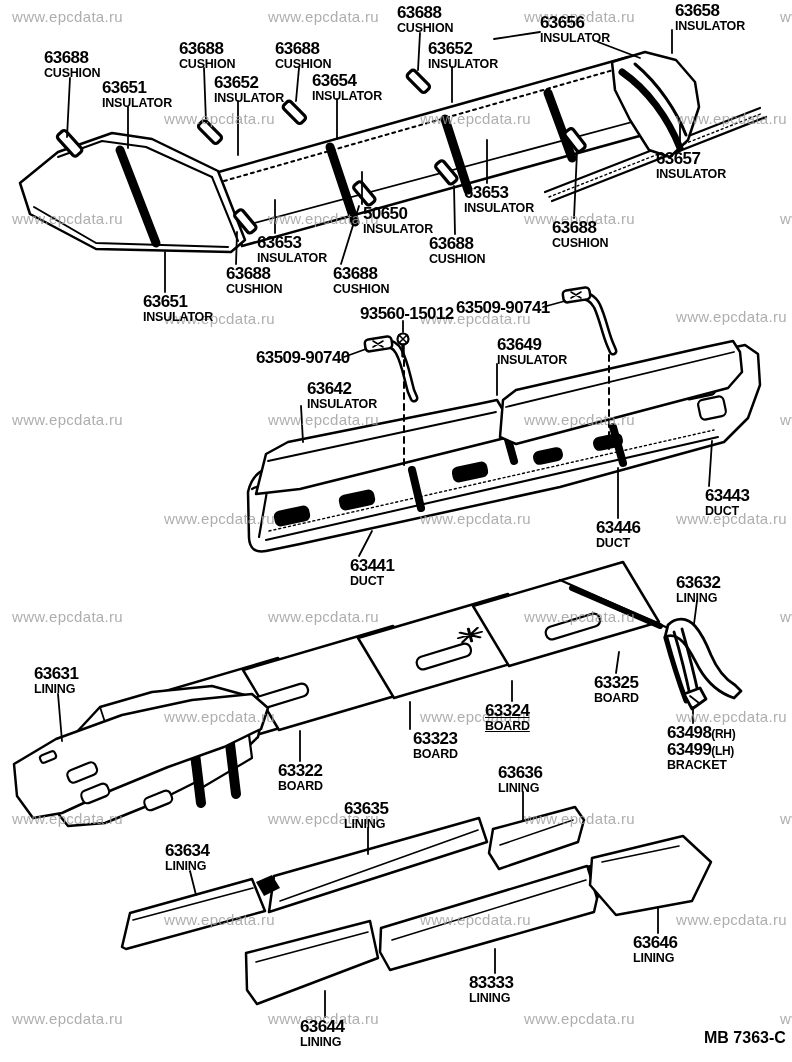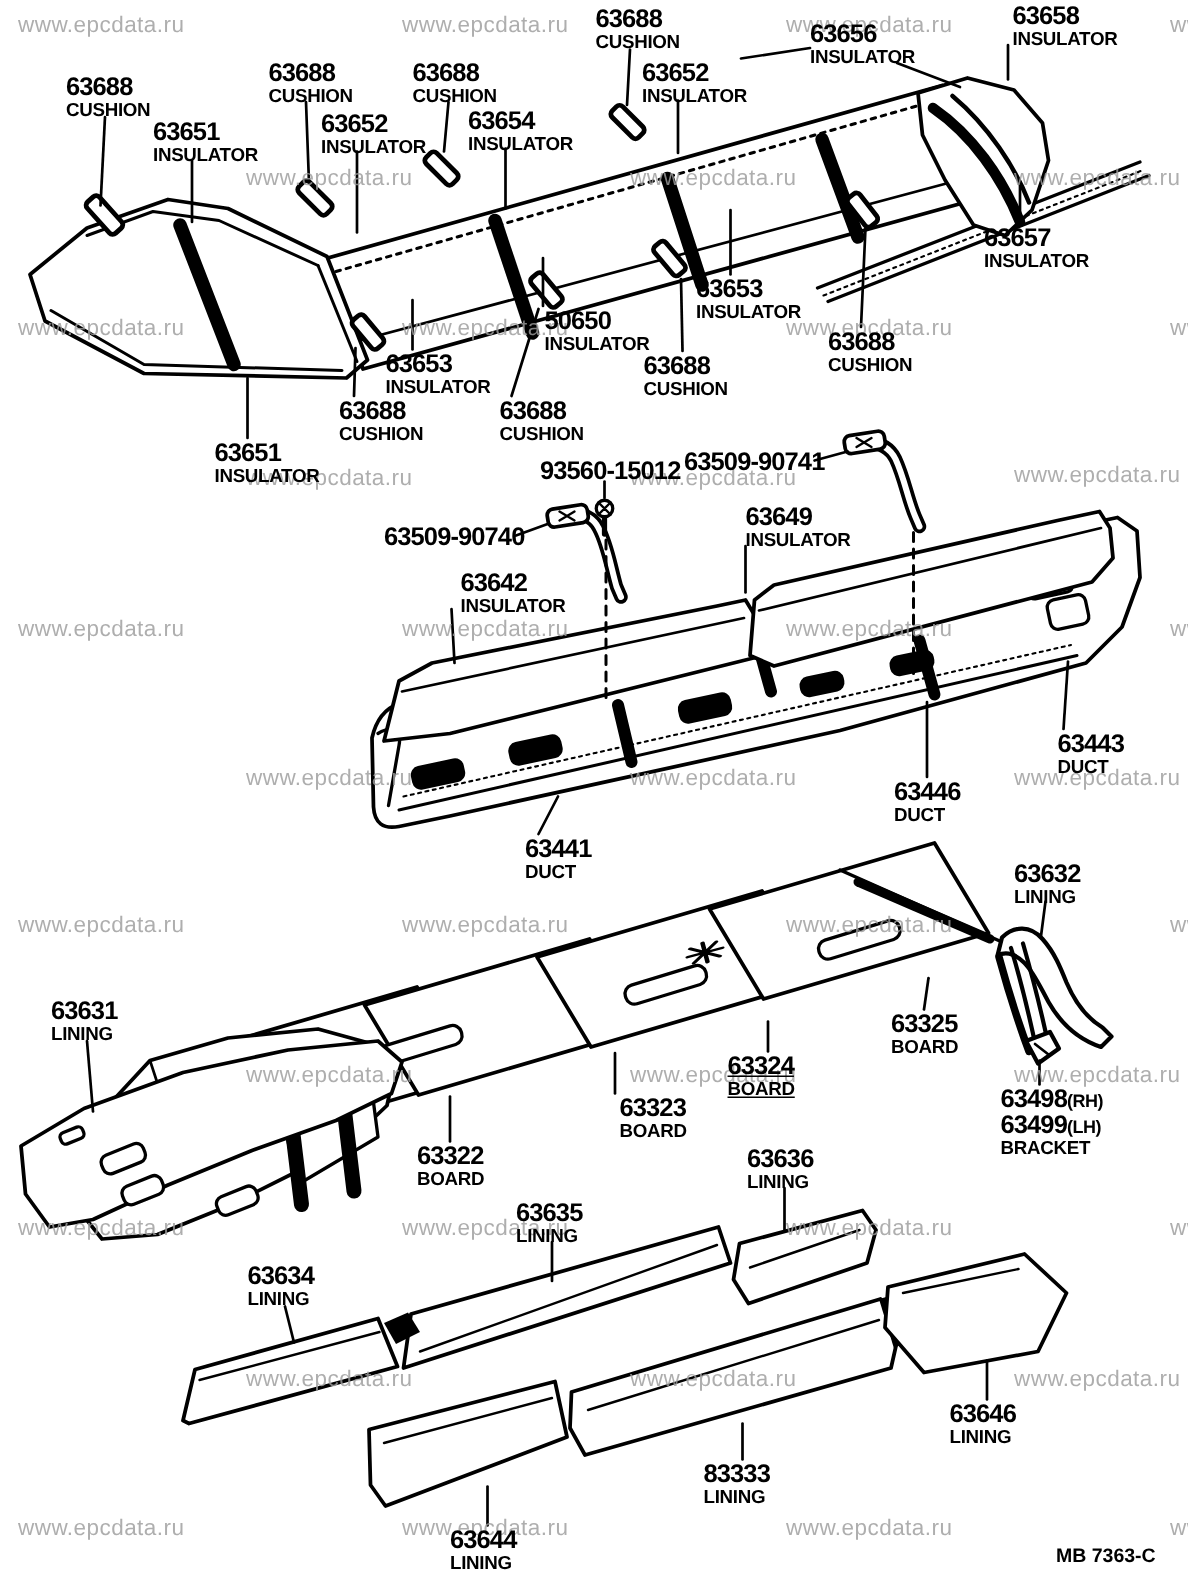--- a/index.html
+++ b/index.html
@@ -14,21 +14,21 @@
     font:15px "Liberation Sans",sans-serif;letter-spacing:.3px;z-index:2;
   }
   .plabel{
     position:absolute;color:#000;font-weight:bold;line-height:1.0;
     white-space:nowrap;z-index:3;
   }
   .plabel .num{display:block;font-size:17px;letter-spacing:-0.6px;}
   .plabel .desc{display:block;font-size:12.5px;letter-spacing:-0.2px;margin-top:1px;}
   .plabel .sfx{font-size:12px;letter-spacing:-0.3px;font-weight:bold;}
   #dwgcode{
-    position:absolute;color:#000;font-weight:bold;font-size:13px;
+    position:absolute;color:#000;font-weight:bold;font-size:16px;
     letter-spacing:0px;z-index:3;white-space:nowrap;
   }
 </style>
 </head>
 <body>
 
 <div id="stage">
 
 <svg id="art" width="792" height="1062" viewBox="0 0 792 1062" fill="none" stroke="#000" stroke-width="2.5" stroke-linejoin="round" stroke-linecap="round">
 

